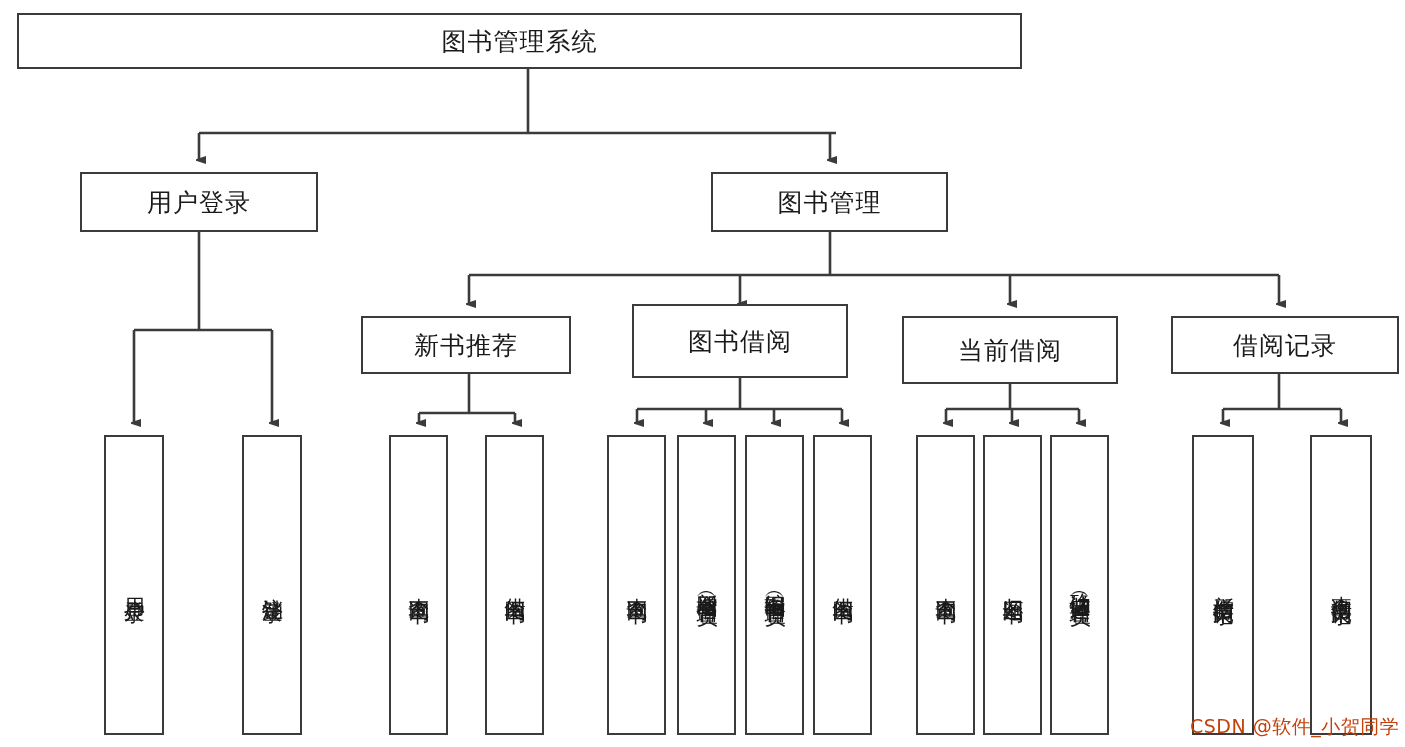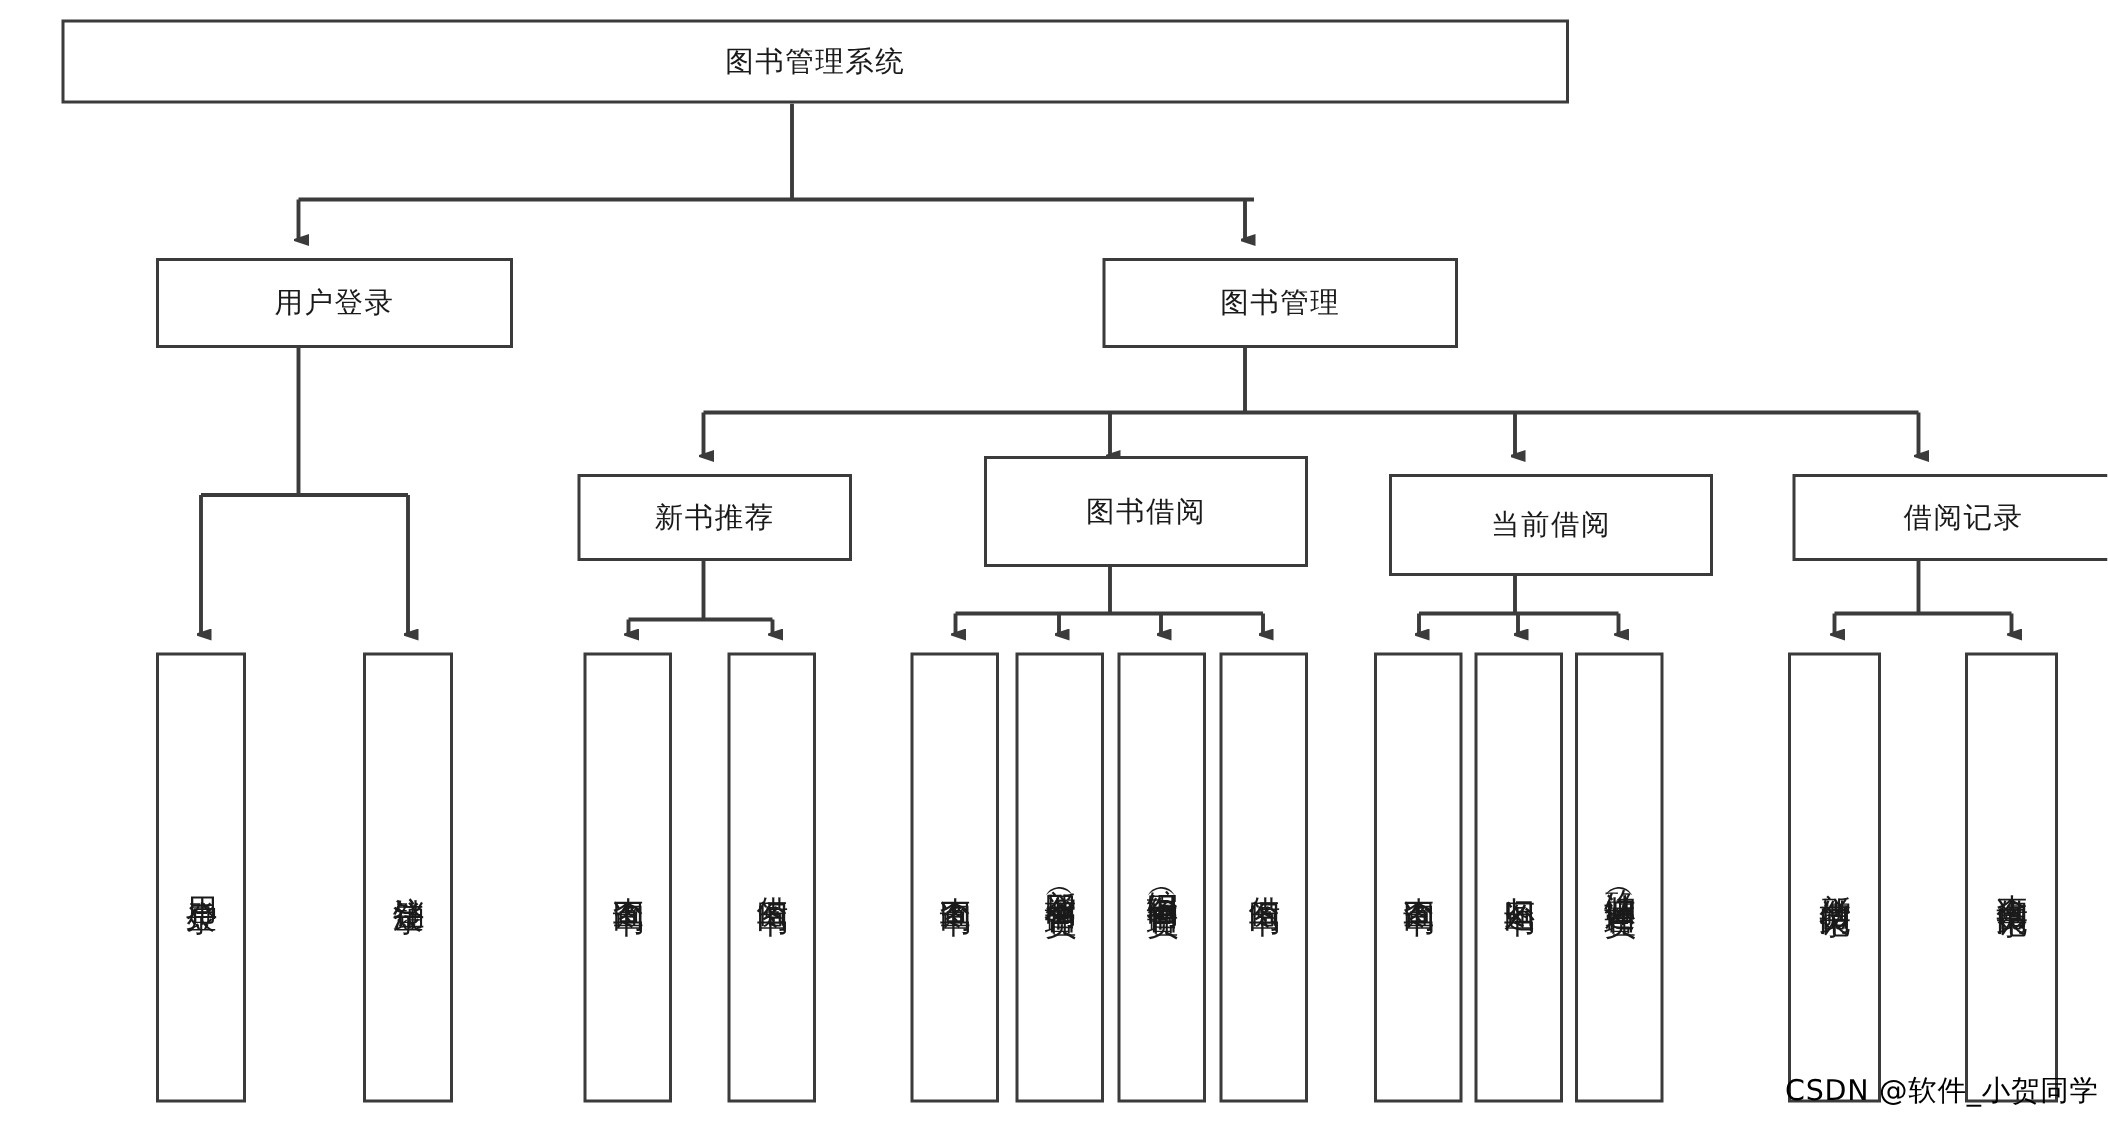--- a/index.html
+++ b/index.html
@@ -28,41 +28,40 @@
     position: absolute;
     box-sizing: border-box;
     border: 2px solid #3b3b3b;
     background: #ffffff;
     display: flex;
     align-items: center;
     justify-content: center;
     color: #1a1a1a;
   }
   .node.horiz {
-    font-size: 19px;
+    font-size: 25px;
     letter-spacing: 1px;
-    margin-left: 24px;
   }
   .node.vert {
     writing-mode: vertical-rl;
     text-orientation: upright;
     font-size: 21px;
     letter-spacing: 2px;
     line-height: 1;
     padding: 4px 0;
     text-align: center;
   }
   .node.vert span {
     writing-mode: vertical-rl;
     text-orientation: upright;
     display: block;
   }
   .watermark {
     position: absolute;
-    color: #000000;
+    color: #c2410c;
     font-size: 19px;
     white-space: nowrap;
     letter-spacing: 0.5px;
   }
 </style>
 </head>
 <body>
 
 <div id="canvas">
 
@@ -120,21 +119,21 @@
     <span>图书管理系统</span>
   </div>
 
   <div class="node horiz" id="node-l2-0" style="left: 80px; top: 172px; width: 238px; height: 60px;">
     <span>用户登录</span>
   </div>
   <div class="node horiz" id="node-l2-1" style="left: 711px; top: 172px; width: 237px; height: 60px; text-align: right;">
     <span>图书管理</span>
   </div>
 
-  <div class="node horiz" id="node-l3-0" style="left: 361px; top: 316px; width: 183px; height: 58px;">
+  <div class="node horiz" id="node-l3-0" style="left: 361px; top: 316px; width: 210px; height: 58px;">
     <span>新书推荐</span>
   </div>
   <div class="node horiz" id="node-l3-1" style="left: 632px; top: 304px; width: 216px; height: 74px; text-align: right;">
     <span>图书借阅</span>
   </div>
   <div class="node horiz" id="node-l3-2" style="left: 902px; top: 316px; width: 216px; height: 68px;">
     <span>当前借阅</span>
   </div>
   <div class="node horiz" id="node-l3-3" style="left: 1171px; top: 316px; width: 228px; height: 58px;">
     <span>借阅记录</span>

